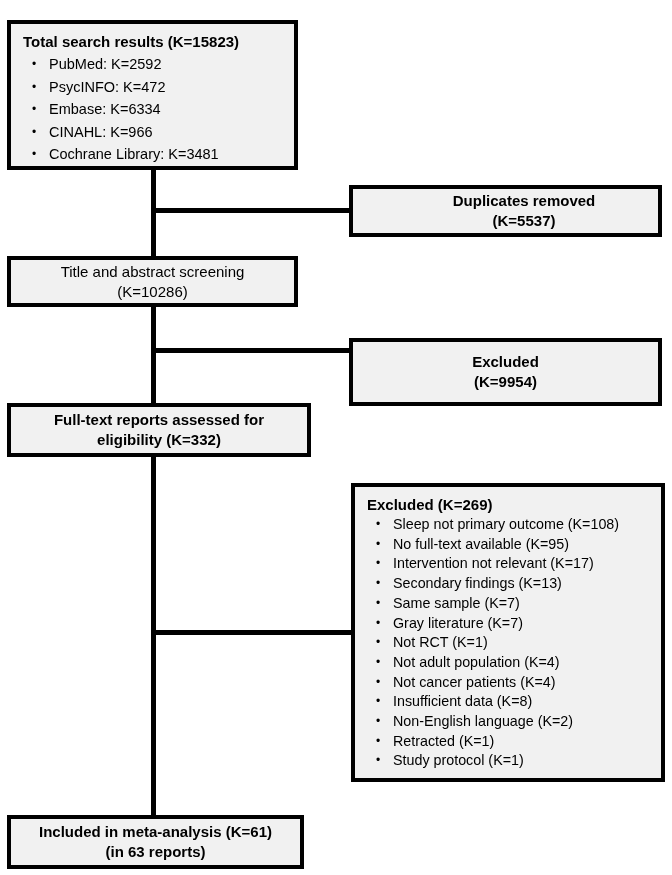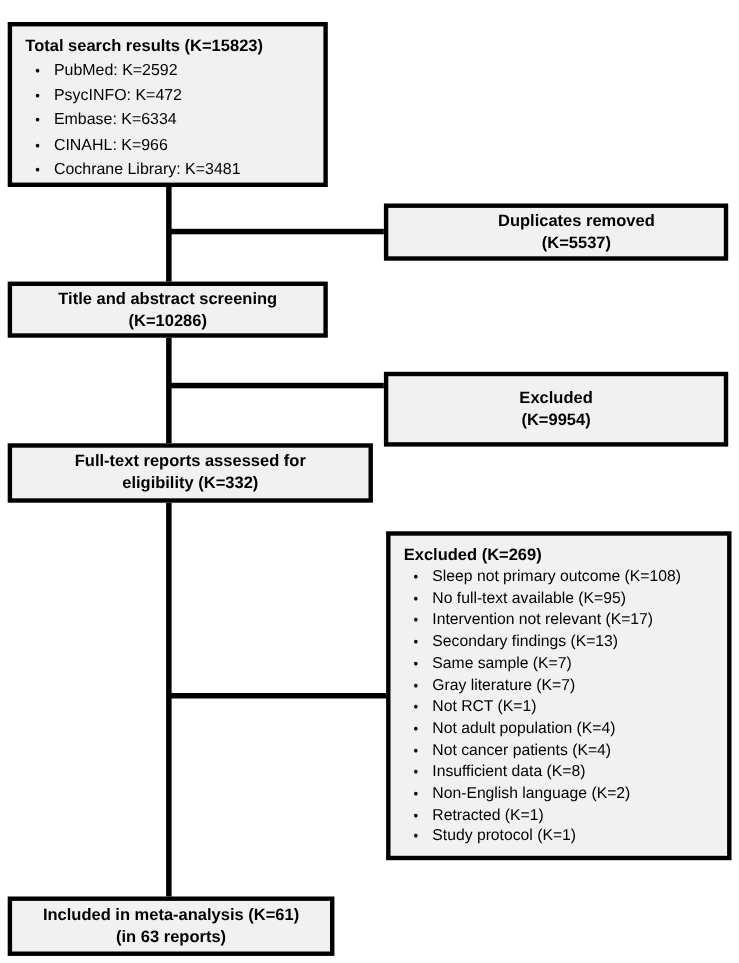--- a/index.html
+++ b/index.html
@@ -35,29 +35,29 @@
   }
   .centered {
     display: flex;
     flex-direction: column;
     justify-content: center;
     align-items: center;
     text-align: center;
     line-height: 20px;
   }
   .bold { font-weight: bold; }
-  .regular { font-weight: bold; }
+  .regular { font-weight: normal; }
   .box-total { left: 7px; top: 20px; width: 291px; height: 150px; padding: 6px 6px 16px 12px; }
   .box-total .box-title { font-weight: bold; line-height: 23px; }
   .box-total .bullet-list { font-size: 14.5px; }
   .box-total .bullet-row { line-height: 22.5px; }
   .box-duplicates { left: 349px; top: 185px; width: 313px; height: 52px; padding-left: 37px; }
   .box-screening { left: 7px; top: 256px; width: 291px; height: 51px; }
   .box-excluded-screening { left: 349px; top: 325px; width: 313px; height: 68px; margin-top: 13px; }
-  .box-fulltext { left: 7px; top: 403px; width: 332px; height: 54px; }
+  .box-fulltext { left: 7px; top: 403px; width: 304px; height: 54px; }
   .box-excluded-fulltext { left: 351px; top: 483px; width: 314px; height: 299px; padding: 7px 4px 0 12px; }
   .box-excluded-fulltext .box-title { font-weight: bold; line-height: 21px; }
   .box-excluded-fulltext .bullet-list { font-size: 14.3px; }
   .box-excluded-fulltext .bullet-row { line-height: 19.7px; }
   .box-included { left: 7px; top: 815px; width: 297px; height: 54px; }
   .bullet-row { display: flex; }
   .bullet {
     flex: 0 0 17px;
     margin-left: 9px;
     font-size: 12px;

